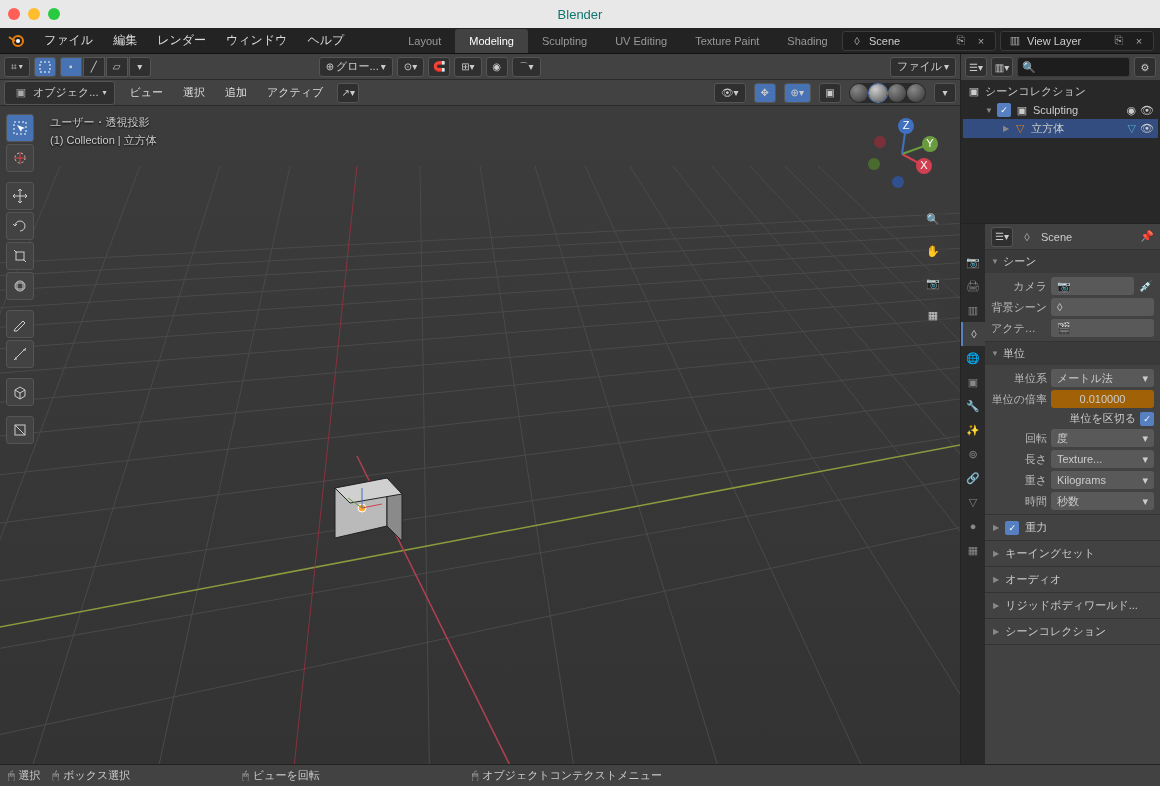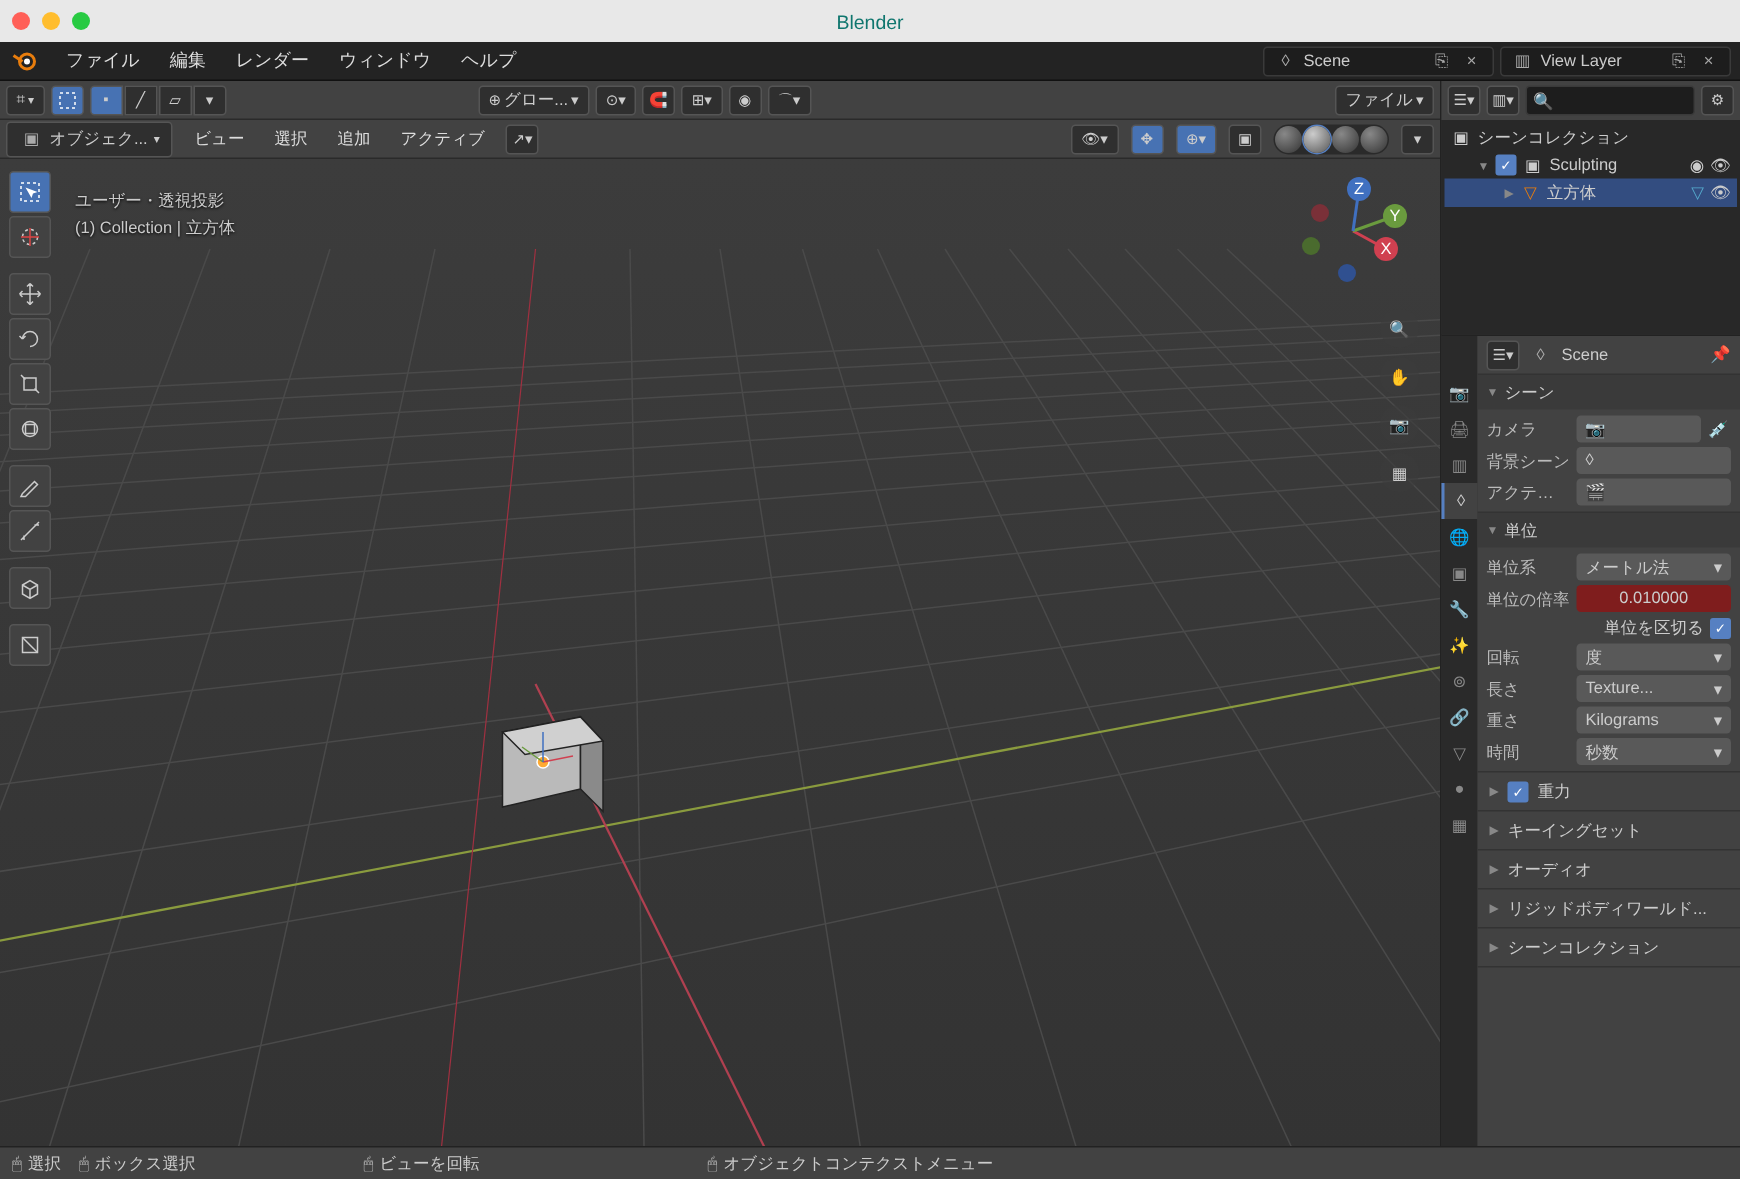--- a/index.html
+++ b/index.html
@@ -31,21 +31,21 @@
 .spacer{flex:1}
 .vp-header2{height:26px;background:#424242;display:flex;align-items:center;padding:0 4px;gap:8px;border-bottom:1px solid #2a2a2a}
 .mode-sel{background:#2f2f2f;border:1px solid #555;border-radius:3px;padding:3px 8px;display:flex;align-items:center;gap:4px}
 .hdr2-item{padding:3px 6px;color:#ddd}
 .viewport{flex:1;position:relative;background:#393939;overflow:hidden}
 .grid-svg{position:absolute;inset:0;width:100%;height:100%}
 .toolbar-l{position:absolute;left:6px;top:8px;display:flex;flex-direction:column;gap:2px}
 .tool-btn{width:28px;height:28px;background:#424242;border:1px solid #555;border-radius:3px;display:flex;align-items:center;justify-content:center}
 .tool-btn.active{background:#4772b3}
 .tool-sep{height:6px}
-.overlay-tl{position:absolute;left:50px;top:20px;color:#eee;font-size:11px;line-height:1.6;text-shadow:0 1px 2px #000}
+.overlay-tl{position:absolute;left:50px;top:8px;color:#eee;font-size:11px;line-height:1.6;text-shadow:0 1px 2px #000}
 .gizmo{position:absolute;right:18px;top:8px;width:80px;height:80px}
 .nav-btns{position:absolute;right:14px;top:100px;display:flex;flex-direction:column;gap:6px}
 .nav-btn{width:26px;height:26px;background:rgba(60,60,60,0.6);border-radius:50%;display:flex;align-items:center;justify-content:center}
 .shading-balls{display:flex;gap:1px;background:#2a2a2a;border-radius:10px;padding:1px}
 .ball{width:18px;height:18px;border-radius:50%;background:radial-gradient(circle at 35% 30%,#888,#333)}
 .ball.active{background:radial-gradient(circle at 35% 30%,#ccc,#555);box-shadow:0 0 0 1px #5680c2}
 .right-panel{width:200px;background:#323232;display:flex;flex-direction:column;border-left:1px solid #222}
 .outliner{height:170px;border-bottom:1px solid #222;display:flex;flex-direction:column}
 .outliner-hdr{height:26px;background:#424242;display:flex;align-items:center;padding:0 4px;gap:4px}
 .search-box{flex:1;background:#1d1d1d;border:1px solid #3a3a3a;border-radius:3px;height:20px;display:flex;align-items:center;padding:0 4px}
@@ -59,23 +59,23 @@
 .props{flex:1;display:flex}
 .props-tabs{width:24px;background:#2a2a2a;display:flex;flex-direction:column;padding-top:26px}
 .ptab{width:24px;height:24px;display:flex;align-items:center;justify-content:center;color:#888}
 .ptab.active{background:#424242;color:#ccc;border-left:2px solid #5680c2}
 .props-body{flex:1;background:#424242;display:flex;flex-direction:column;overflow:auto}
 .props-hdr{height:26px;background:#424242;display:flex;align-items:center;padding:0 6px;gap:6px;border-bottom:1px solid #333}
 .panel-section{border-bottom:1px solid #333}
 .panel-hdr{padding:4px 6px;background:#3a3a3a;display:flex;align-items:center;gap:4px;font-size:11px}
 .panel-body{padding:4px 6px;display:flex;flex-direction:column;gap:3px}
 .prop-row{display:flex;align-items:center;gap:4px;font-size:10px}
-.prop-label{width:56px;text-align:left;color:#bbb;overflow:hidden;text-overflow:ellipsis;white-space:nowrap}
+.prop-label{width:56px;text-align:right;color:#bbb;overflow:hidden;text-overflow:ellipsis;white-space:nowrap}
 .prop-val{flex:1;background:#595959;border-radius:3px;padding:3px 6px;display:flex;align-items:center;justify-content:space-between;height:18px}
-.prop-val.num{background:#7f1d1d;justify-content:center}
+.prop-val.num{background:#a16207;justify-content:center}
 .chk{width:14px;height:14px;background:#5680c2;border-radius:2px;display:flex;align-items:center;justify-content:center;color:#fff;font-size:9px}
 .collapse-row{padding:5px 8px;display:flex;align-items:center;gap:6px;font-size:11px;border-bottom:1px solid #333}
 .statusbar{height:22px;background:#424242;display:flex;align-items:center;padding:0 8px;gap:12px;font-size:10px;border-top:1px solid #222}
 .sb-item{display:flex;align-items:center;gap:4px;color:#aaa}
 .sb-right{margin-left:auto;color:#aaa}
 svg{display:block}
 .pin{margin-left:auto}
 </style>
 </head>
 <body>
@@ -95,20 +95,28 @@
         <circle cx="11" cy="9" r="5" fill="none" stroke="#e87d0d" stroke-width="2"></circle>
         <circle cx="11" cy="9" r="2" fill="#fff"></circle>
         <path d="M2 5 L8 9" stroke="#e87d0d" stroke-width="2"></path>
       </svg>
   </div>
   <div class="menu-item">ファイル</div>
   <div class="menu-item">編集</div>
   <div class="menu-item">レンダー</div>
   <div class="menu-item">ウィンドウ</div>
   <div class="menu-item">ヘルプ</div>
+  <div class="workspace-tabs">
+    <div class="ws-tab">Layout</div>
+    <div class="ws-tab active">Modeling</div>
+    <div class="ws-tab">Sculpting</div>
+    <div class="ws-tab">UV Editing</div>
+    <div class="ws-tab">Texture Paint</div>
+    <div class="ws-tab">Shading</div>
+  </div>
   <div class="scene-inputs">
     <div class="scene-field">
       <span class="ico">◊</span>
       <input value="Scene" style="">
       <span class="ico">⎘</span>
       <span class="ico">×</span>
     </div>
     <div class="scene-field">
       <span class="ico">▥</span>
       <input value="View Layer" style="">

